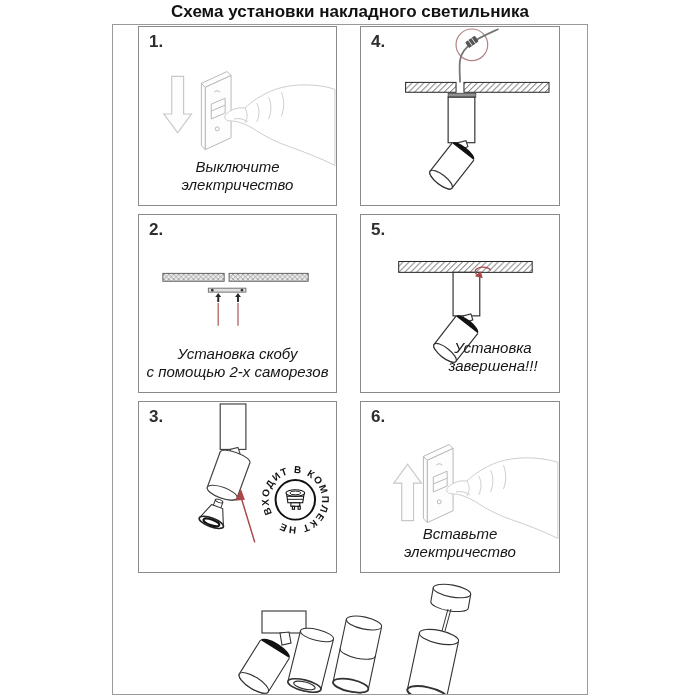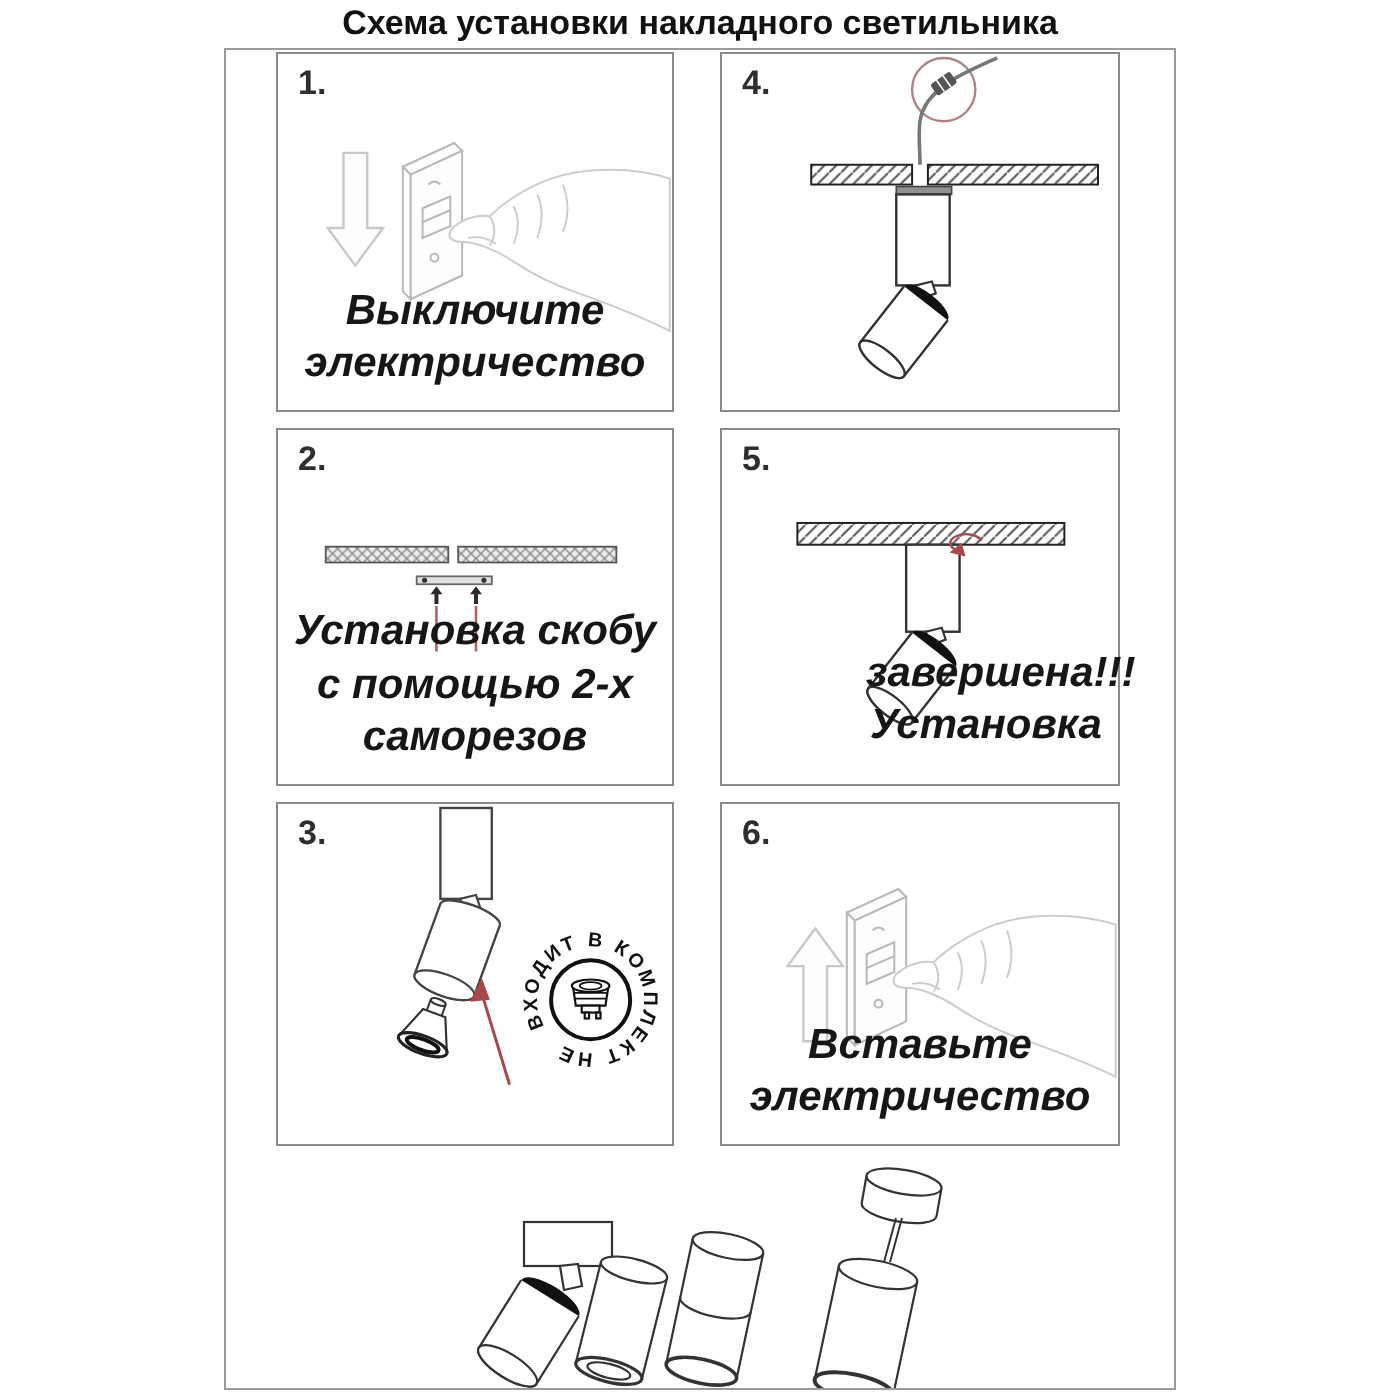--- a/index.html
+++ b/index.html
@@ -6,21 +6,21 @@
   #page{position:relative;width:700px;height:700px;background:#fff;overflow:hidden;
         font-family:"Liberation Sans",sans-serif;color:#1b1b1b;}
   .page-title{position:absolute;left:0;right:0;top:2px;text-align:center;
         font-size:17px;font-weight:bold;color:#111;}
   .frame{position:absolute;left:112px;top:24px;width:476px;height:671px;
         border:1px solid #9a9a9a;box-sizing:border-box;background:#fff;}
   .panel{position:absolute;border:1px solid #8a8a8a;box-sizing:border-box;background:#fff;}
   .num{position:absolute;left:10px;top:5px;font-size:17px;font-weight:600;color:#2e2e2e;}
   .art{position:absolute;left:0;top:0;width:100%;height:100%;}
   .cap{position:absolute;left:6px;right:6px;bottom:10px;text-align:center;
-       font-size:21px;font-weight:bold;font-style:italic;line-height:1.25;color:#161616;}
+       font-size:15px;font-weight:normal;font-style:italic;line-height:1.25;color:#161616;}
   .cap.cap3{left:48px;right:6px;bottom:6px;}
   .cap.cap5{left:auto;right:6px;bottom:16px;width:120px;}
   .p1{left:138px;top:26px;width:199px;height:180px;}
   .p4{left:360px;top:26px;width:200px;height:180px;}
   .p2{left:138px;top:214px;width:199px;height:179px;}
   .p5{left:360px;top:214px;width:200px;height:179px;}
   .p3{left:138px;top:401px;width:199px;height:172px;}
   .p6{left:360px;top:401px;width:200px;height:172px;}
   .bottomart{position:absolute;left:112px;top:575px;width:476px;height:119px;}
 </style>
@@ -140,22 +140,22 @@
         <path d="M115,62 L123,64 L121,57 Z" fill="#a84848" stroke="none"></path>
       </g>
       <path d="M103,102 l2,7 l8,-3 l-2,-6 z" fill="#fff" stroke="#333" stroke-width="1.1"></path>
       <g transform="translate(107,111) rotate(38)">
         <ellipse cx="0" cy="0" rx="14" ry="5" fill="#111"></ellipse>
         <path d="M-14,0 L-14,36 A14,5 0 0 0 14,36 L14,0" fill="#fff" stroke="#333" stroke-width="1.2"></path>
         <ellipse cx="0" cy="36" rx="14" ry="5" fill="#fff" stroke="#333" stroke-width="1.2"></ellipse>
       </g>
     </svg>
     <div class="cap cap5">
+      <div>Установка</div>
       <div>завершена!!!</div>
-      <div>Установка</div>
     </div>
   </div>
 
   <div class="panel p3">
     <div class="num">3.</div>
     <svg class="art" viewBox="0 0 199 172" xmlns="http://www.w3.org/2000/svg">
       <rect x="82" y="2" width="26" height="46" fill="#fff" stroke="#444" stroke-width="1.2"></rect>
       <path d="M92,48 L94,55 L102,52 L100,46 Z" fill="#fff" stroke="#444" stroke-width="1.1"></path>
       <g transform="translate(97,56) rotate(20)">
         <ellipse cx="0" cy="0" rx="16" ry="5" fill="#fff" stroke="#444" stroke-width="1.2"></ellipse>

